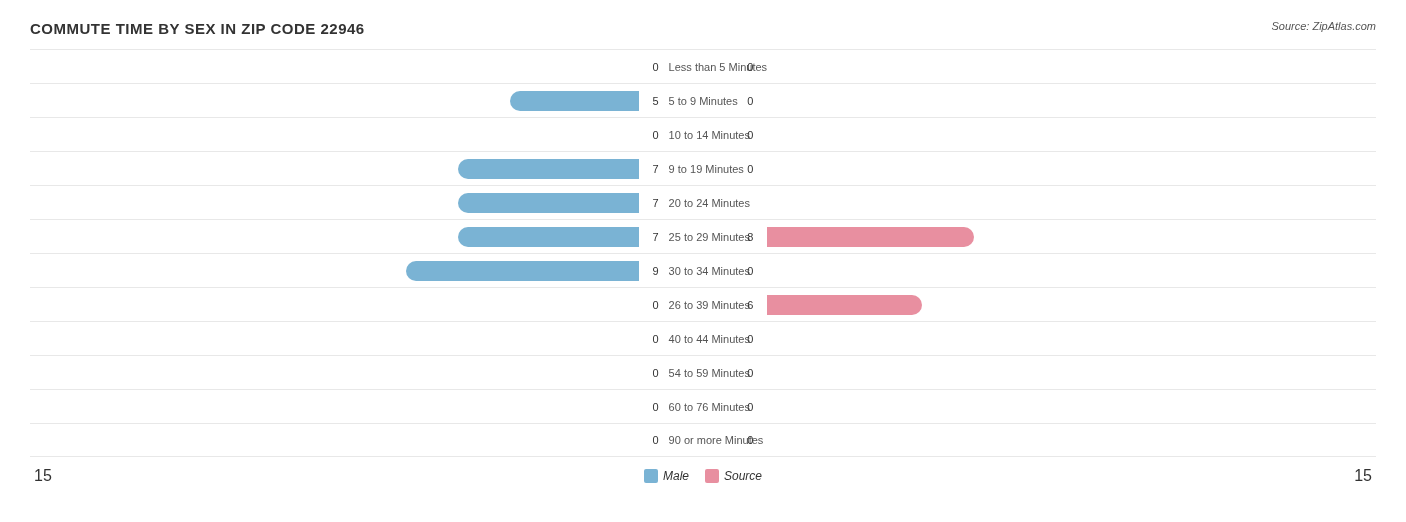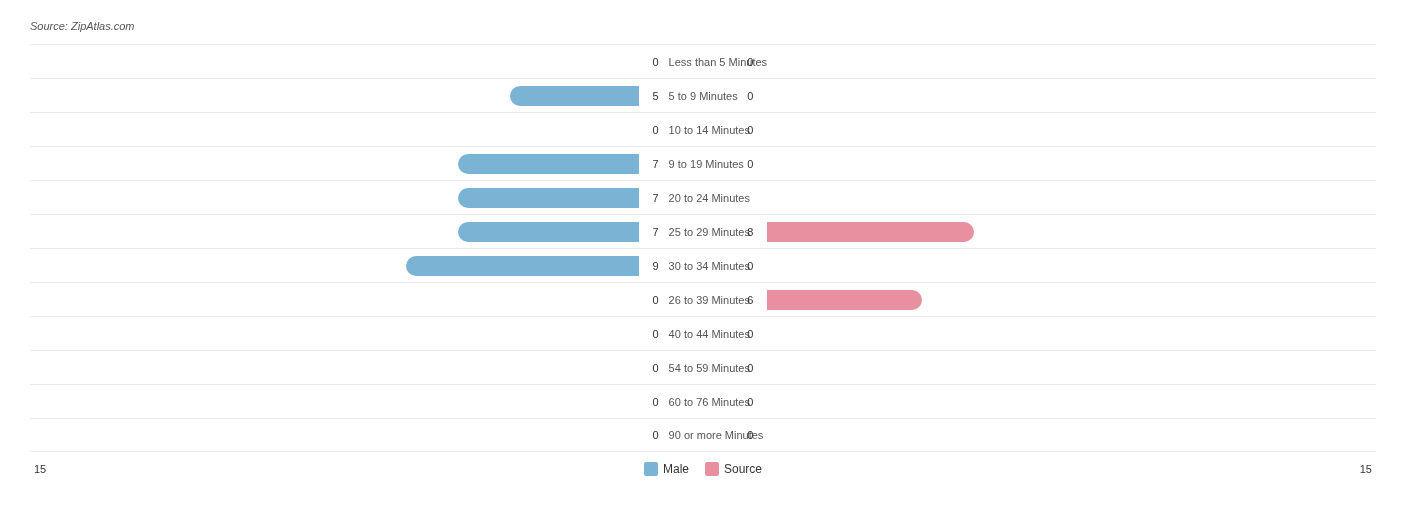--- a/index.html
+++ b/index.html
@@ -114,46 +114,48 @@
       margin-left: 4px;
     }
     .legend-row {
       display: flex;
       justify-content: space-between;
       align-items: center;
       margin-top: 10px;
       padding: 0 4px;
     }
     .axis-label {
-      font-size: 11px;
+      font-size: 16px;
       color: #333;
       text-align: right;
     }
     .legend-center {
       display: flex;
       align-items: flex-end;
       gap: 16px;
+      font-style: italic;
     }
     .legend-item {
       display: flex;
       align-items: center;
       gap: 5px;
       font-size: 12px;
       color: #333;
     }
     .legend-swatch {
       width: 14px;
       height: 14px;
       border-radius: 2px;
     }
   </style>
 </head>
 <body>
 
 <div class="header">
+  <div class="title">COMMUTE TIME BY SEX IN ZIP CODE 22946</div>
   <div class="source">Source: ZipAtlas.com</div>
 </div>
 
 <div class="chart-area" id="chart-area">
 
 <div class="row">
     <div class="row-inner">
       <div class="left-section">
         <div class="male-bar-container">
           <div class="male-bar" style="width:0px;"></div>

